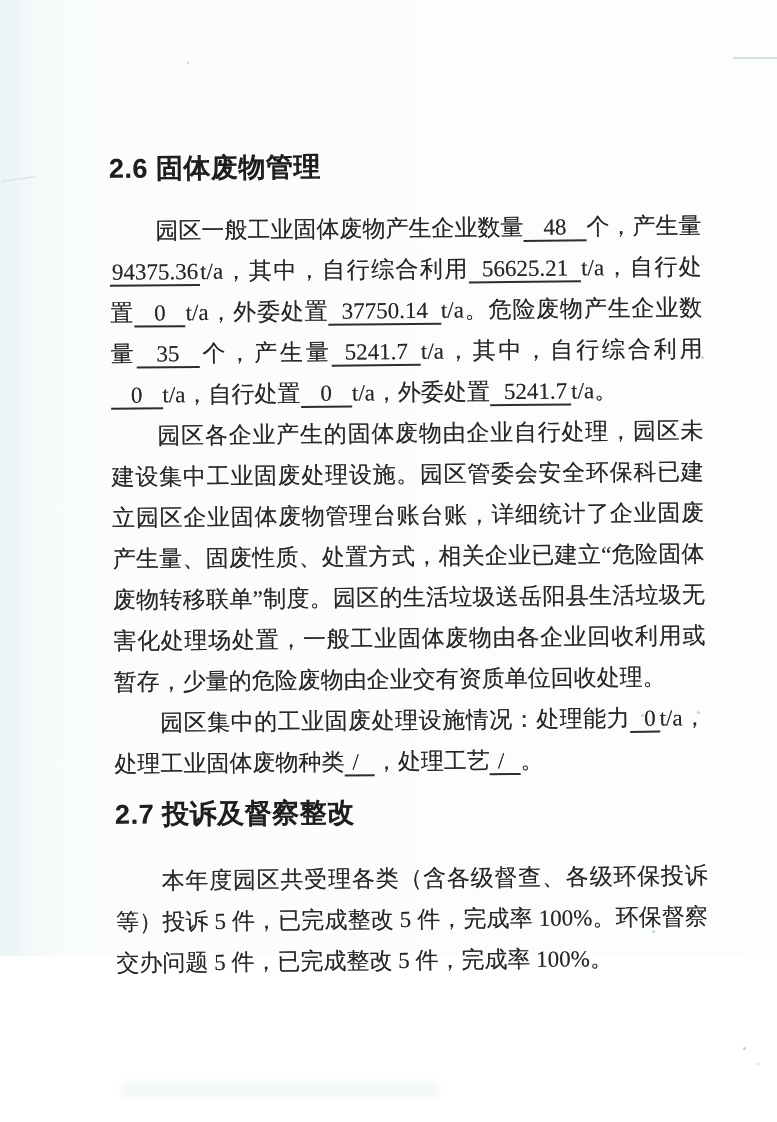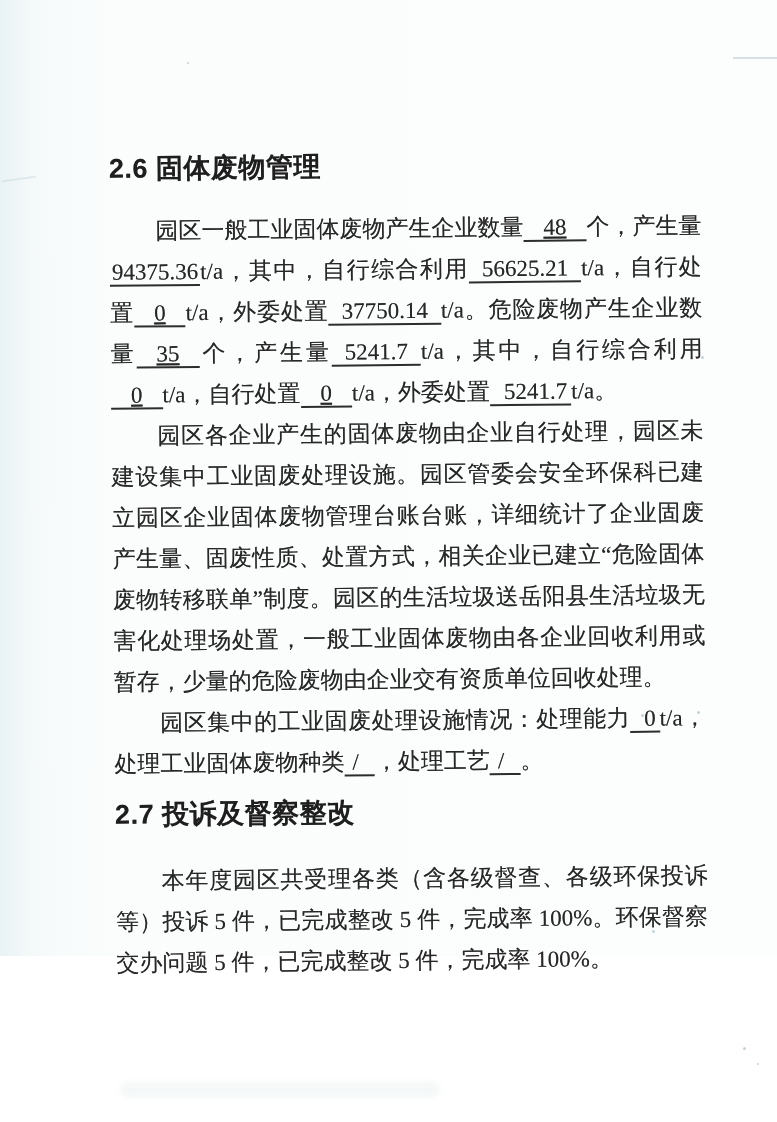--- a/index.html
+++ b/index.html
@@ -45,21 +45,21 @@
   }
   .heading.second {
     margin: 12px 0 28px 0;
   }
   p.body-para {
     margin: 0;
     text-indent: 2em;
   }
   
   .u  { border-bottom: 2px solid #2d2d2d; }
-  .pw { padding: 0 20px; text-decoration: underline; }            
+  .pw { padding: 0 20px; }            
   .pm { padding: 0 13px; }            
   .pn { padding: 0 2px; margin-top: 16px;  }            
   .pe { padding: 0 4px 0 14px; }      
   .ps { padding: 0 16px 0 8px; }      
   
   .artifact { position: absolute; pointer-events: none; }
   .streak-top {
     top: 57px; left: 733px; width: 44px; height: 2px;
     background: rgba(175,195,205,0.5);
   }

